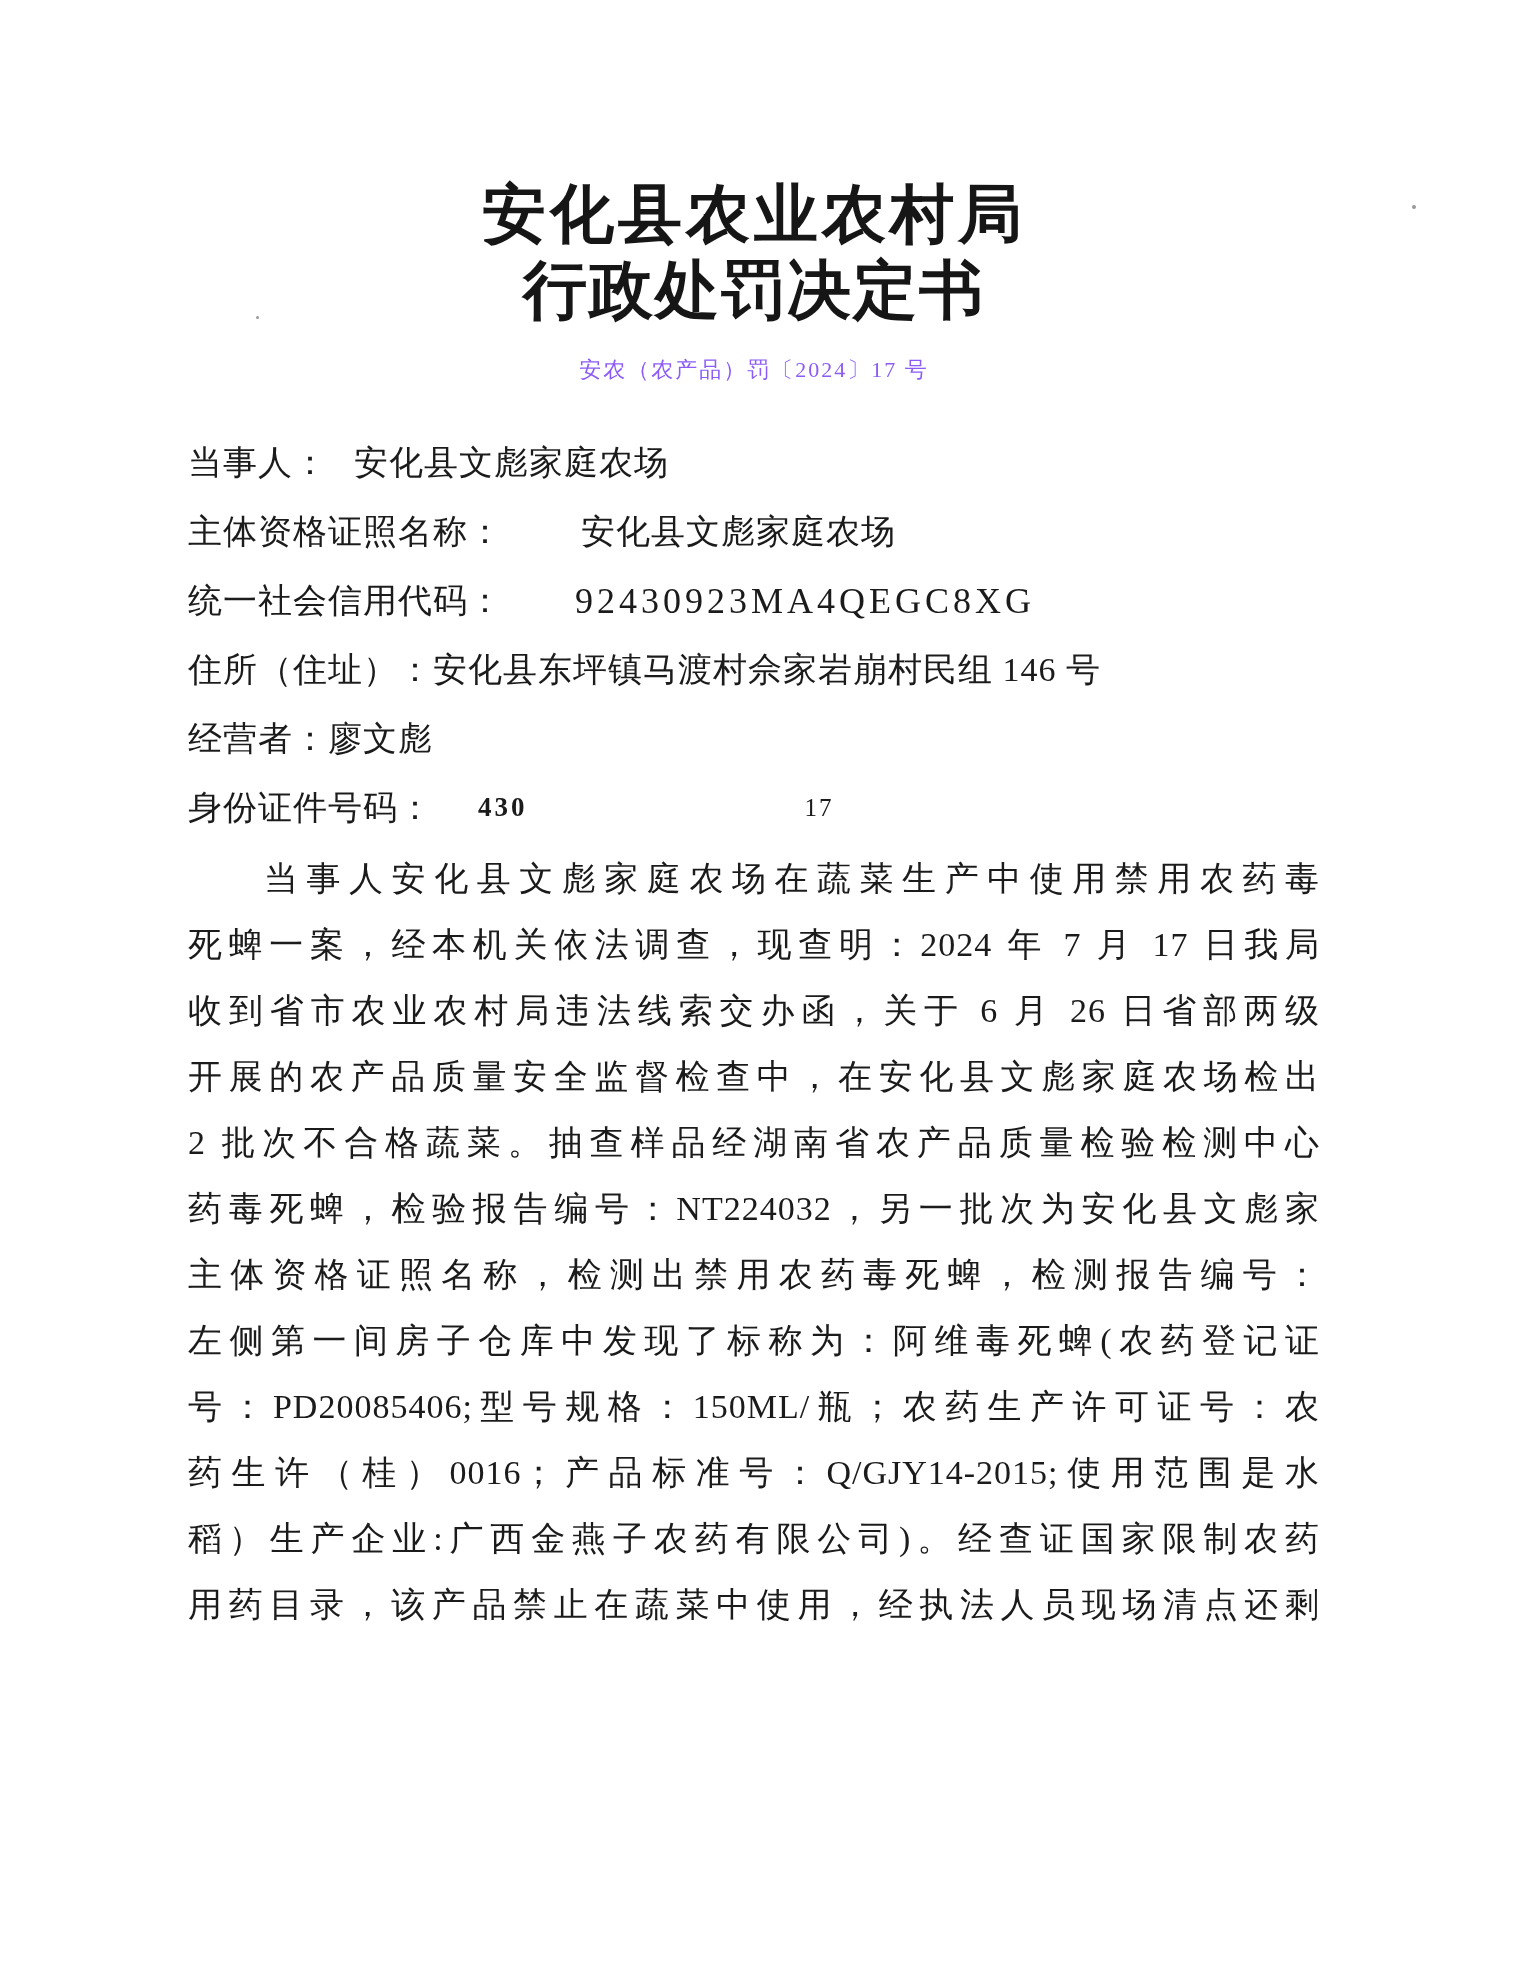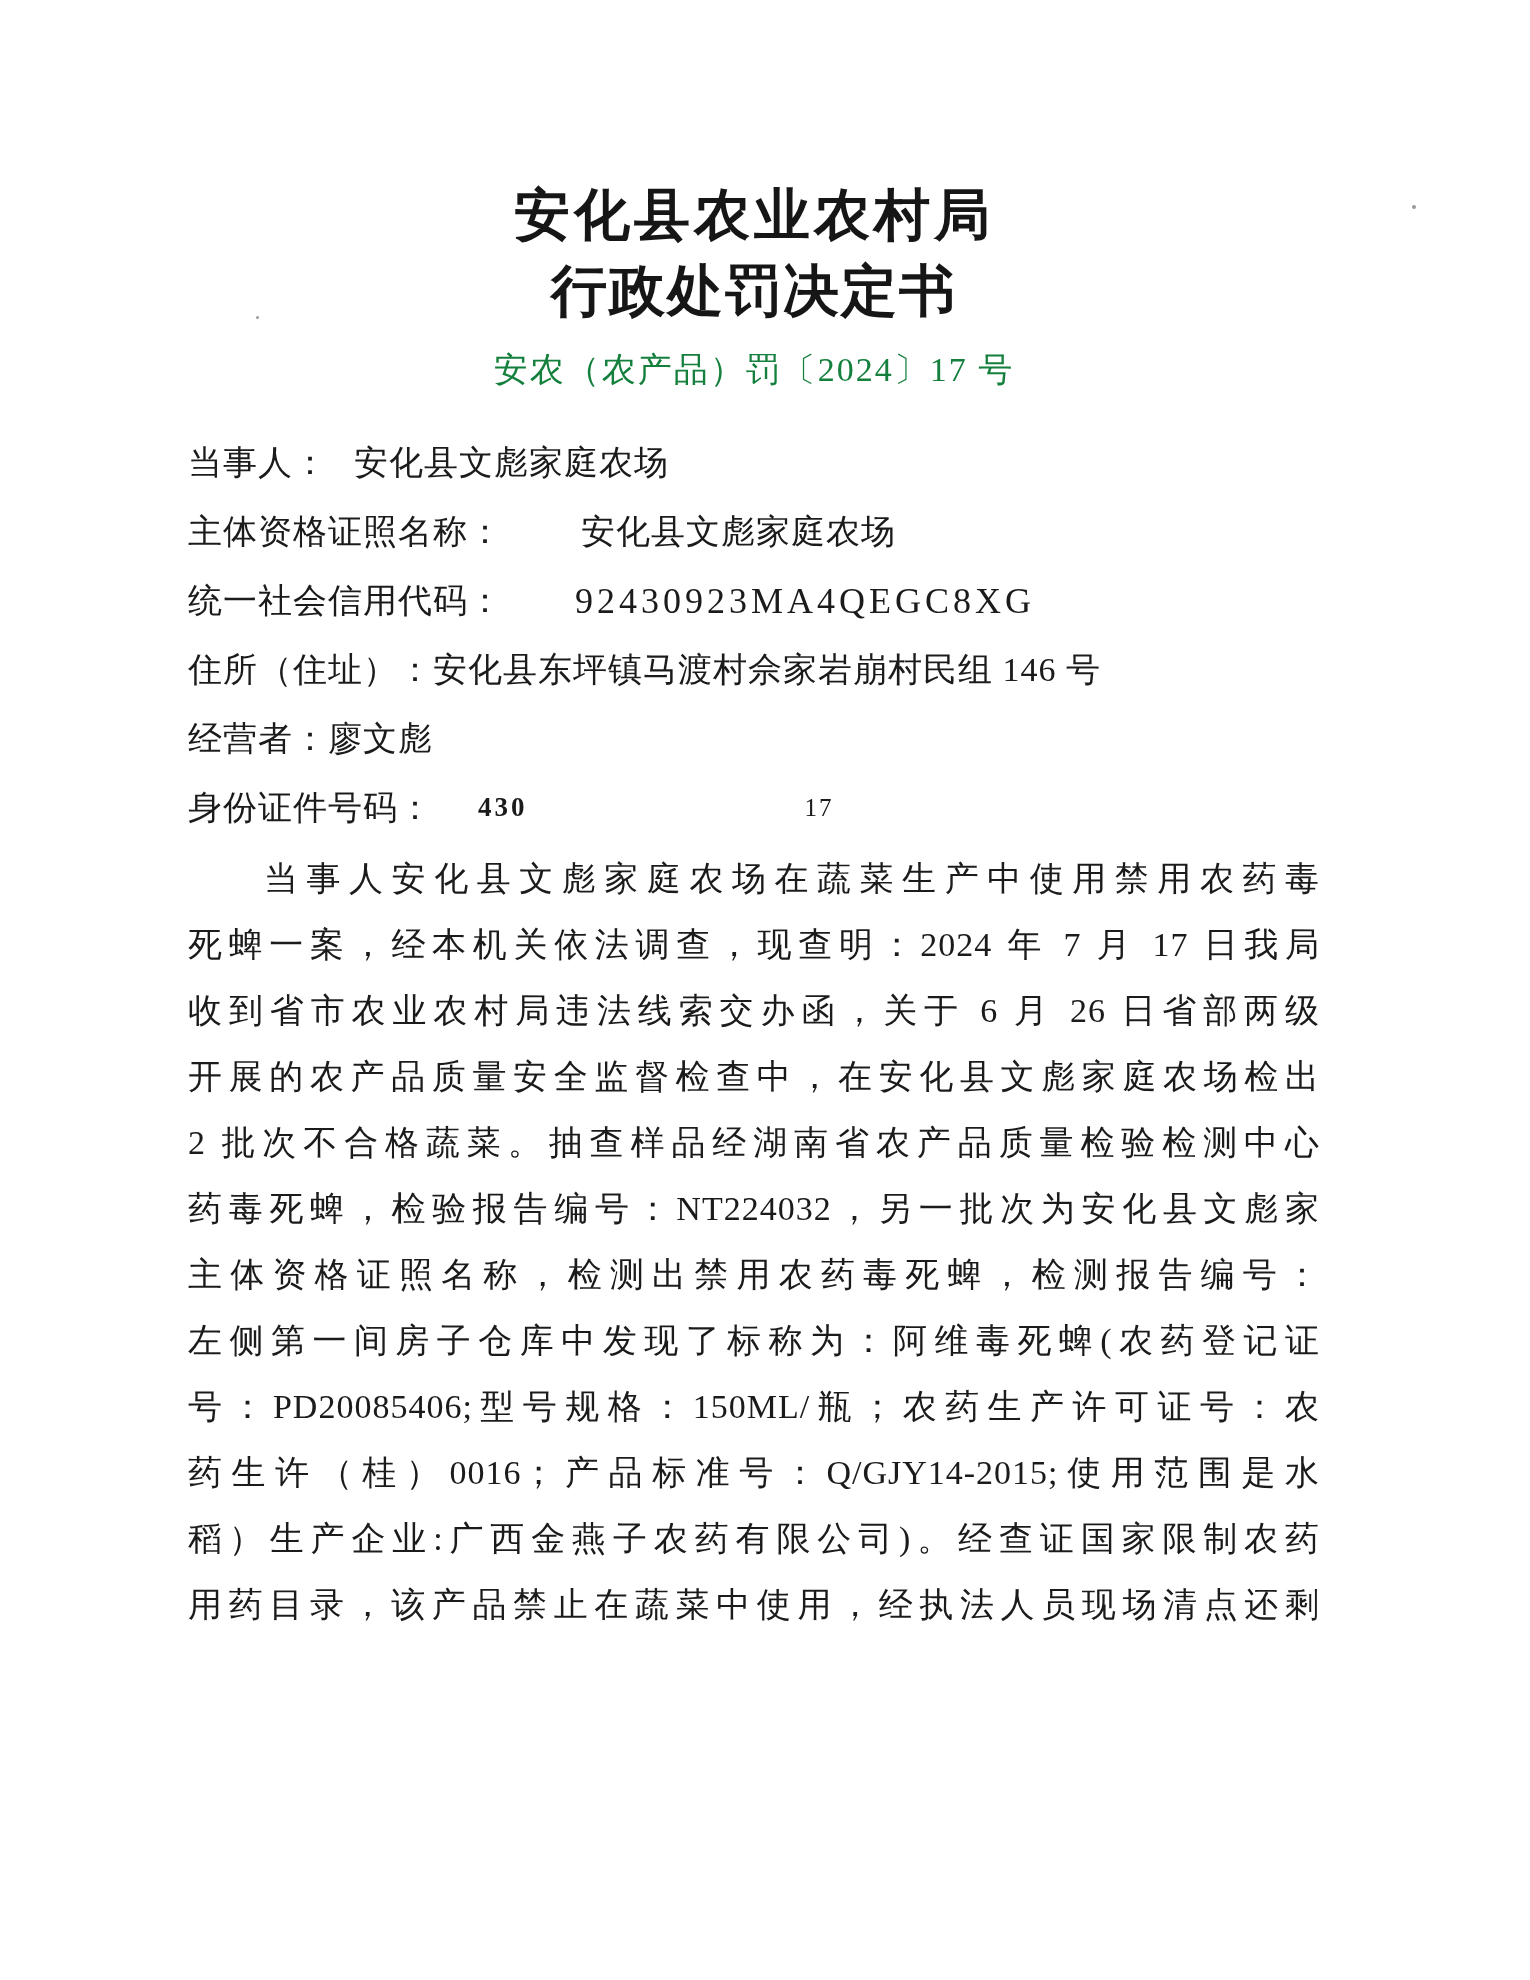--- a/index.html
+++ b/index.html
@@ -14,34 +14,34 @@
     background: #ffffff;
     box-sizing: border-box;
     padding: 186px 210px 0 188px;
     font-family: "Liberation Serif", "DejaVu Serif", serif;
     color: #1b1b1b;
     overflow: hidden;
   }
   .title-line {
     text-align: center;
     font-weight: bold;
-    font-size: 56px;
+    font-size: 64px;
     line-height: 58px;
     margin: 0;
     color: #161616;
   }
   .title-line.line1 { letter-spacing: 4px; }
   .title-line.line2 { letter-spacing: 2px; margin-top: 18px; }
   .doc-number {
     text-align: center;
-    font-size: 34px;
+    font-size: 22px;
     line-height: 40px;
     margin-top: 30px;
     letter-spacing: 2px;
-    color: #15803d;
+    color: #8b5cf6;
   }
   .fields {
     margin-top: 38px;
   }
   .field-row {
     height: 69px;
     display: flex;
     align-items: center;
     font-size: 34px;
     letter-spacing: 1px;

